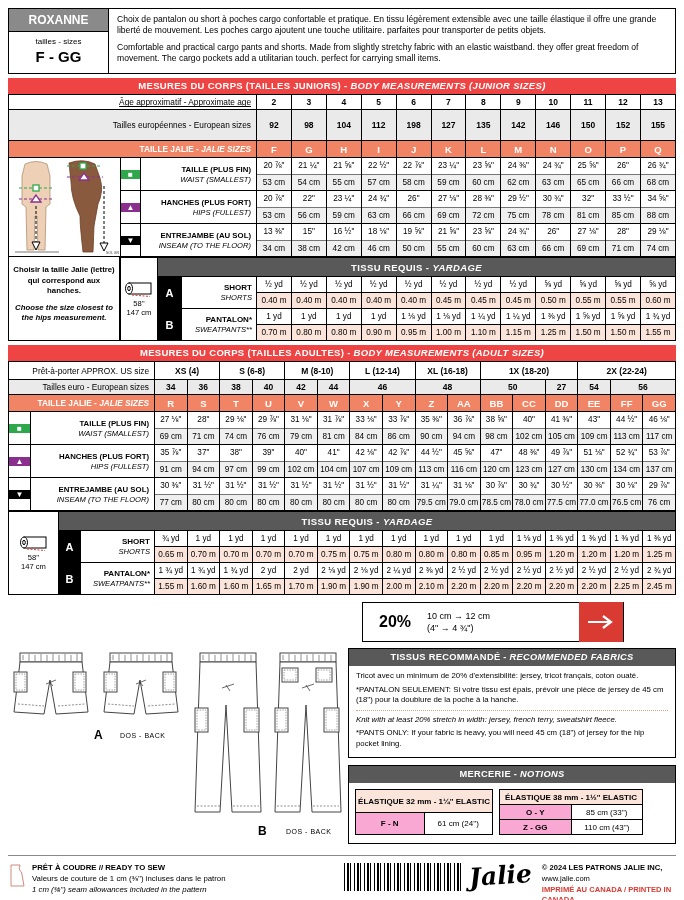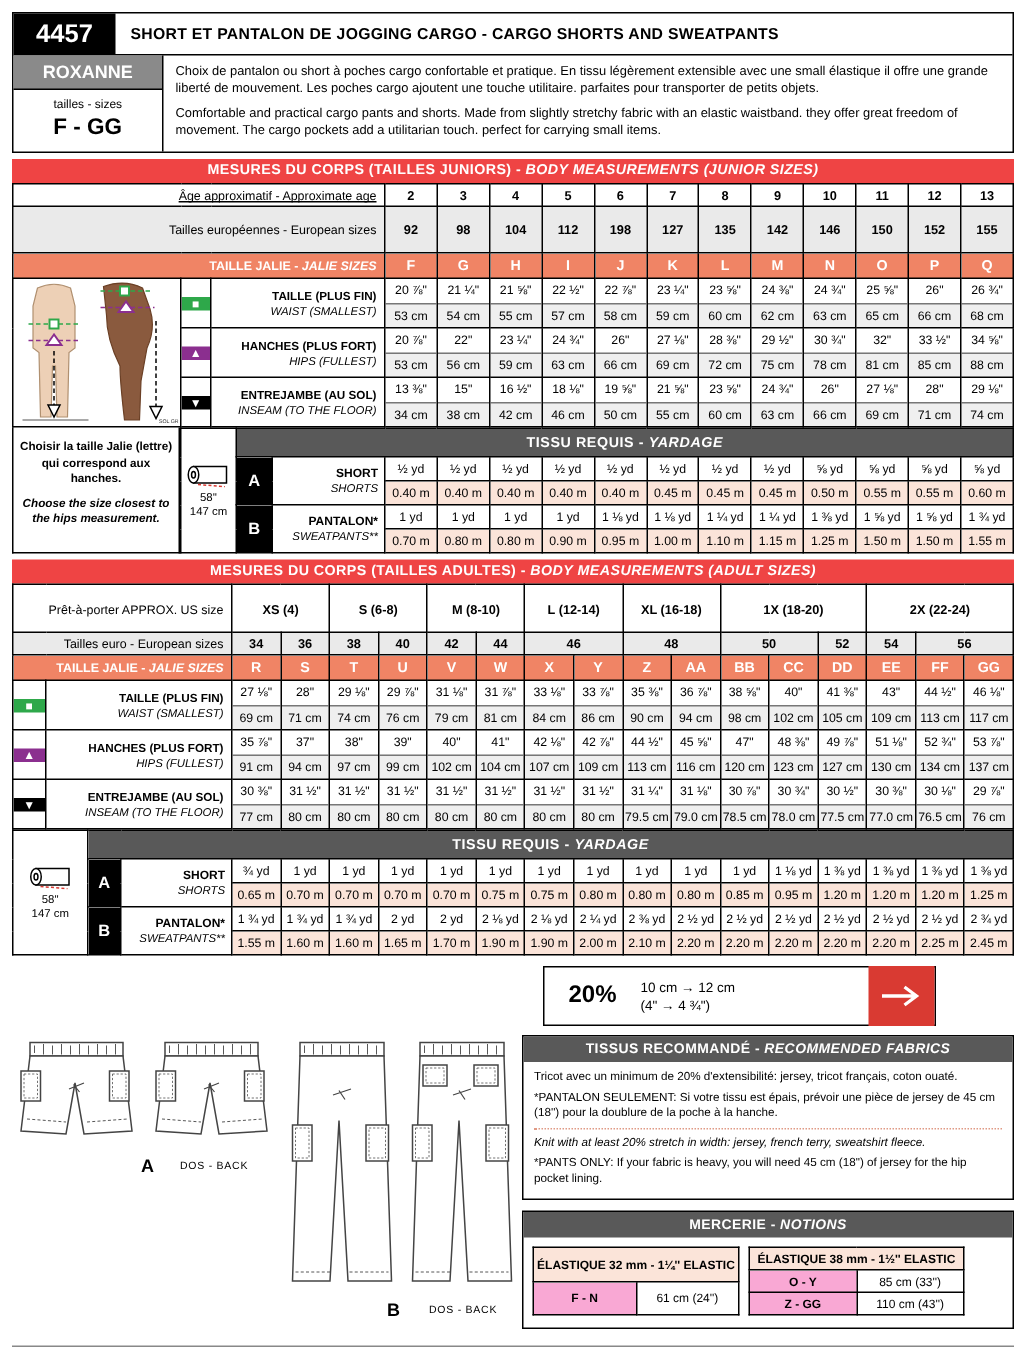--- a/index.html
+++ b/index.html
@@ -87,32 +87,28 @@
   .f-right{margin-left:auto; display:flex; gap:10px; align-items:flex-start;}
   .logo{font-family:"DejaVu Serif",serif; font-style:italic; font-weight:bold; font-size:25px; line-height:1; transform:rotate(-4deg);}
   .cpy{font-size:7.6px; line-height:1.4;}
   .redtxt{color:var(--red); font-weight:bold;}
   svg{display:block;}
 </style>
 </head>
 <body>
 
 <div class="hdr">
-  <div class="hdr-top">
-    <div class="numbox">4457</div>
-    <div class="titlecell">SHORT ET PANTALON DE JOGGING CARGO  -  CARGO SHORTS AND SWEATPANTS</div>
-  </div>
   <div class="hdr-bot">
     <div class="leftcol">
       <div class="roxbox">ROXANNE</div>
       <div class="sizeslbl">tailles - sizes</div>
       <div class="sizerange">F - GG</div>
     </div>
     <div class="desc">
-      <p>Choix de pantalon ou short à poches cargo confortable et pratique. En tissu légèrement extensible avec une small élastique il offre une grande liberté de mouvement. Les poches cargo ajoutent une touche utilitaire. parfaites pour transporter de petits objets.</p>
+      <p>Choix de pantalon ou short à poches cargo confortable et pratique. En tissu légèrement extensible avec une taille élastique il offre une grande liberté de mouvement. Les poches cargo ajoutent une touche utilitaire. parfaites pour transporter de petits objets.</p>
       <p>Comfortable and practical cargo pants and shorts. Made from slightly stretchy fabric with an elastic waistband. they offer great freedom of movement. The cargo pockets add a utilitarian touch. perfect for carrying small items.</p>
     </div>
   </div>
 </div>
 
 <div class="secbar">
   <span>MESURES DU CORPS (TAILLES JUNIORS) - </span><span class="it">BODY MEASUREMENTS (JUNIOR SIZES)</span>
 </div>
 <table>
   <colgroup>
@@ -456,42 +452,42 @@
 
 <div class="secbar" style="margin-top:4px">
   <span>MESURES DU CORPS (TAILLES ADULTES) - </span><span class="it">BODY MEASUREMENTS (ADULT SIZES)</span>
 </div>
 <table>
   <colgroup>
       <col style="width:22px">
       <col style="width:124px">
     </colgroup>
   <tbody>
-      <tr id="ad-us" style="height:32px">
+      <tr id="ad-us" style="height:18px">
     <td colspan="2" class="lblcell"><span>Prêt-à-porter APPROX. US size</span></td>
   <td class="num" colspan="2">XS (4)</td>
         <td class="num" colspan="2">S (6-8)</td>
         <td class="num" colspan="2">M (8-10)</td>
         <td class="num" colspan="2">L (12-14)</td>
         <td class="num" colspan="2">XL (16-18)</td>
         <td class="num" colspan="3">1X (18-20)</td>
         <td class="num" colspan="3">2X (22-24)</td>
       </tr>
   <tr id="ad-euro" class="gray" style="height:15px">
     <td colspan="2" class="lblcell">Tailles euro - European sizes</td>
   <td class="num">34</td>
         <td class="num">36</td>
         <td class="num">38</td>
         <td class="num">40</td>
         <td class="num">42</td>
         <td class="num">44</td>
         <td class="num" colspan="2">46</td>
         <td class="num" colspan="2">48</td>
         <td class="num" colspan="2">50</td>
-        <td class="num">52</td>
+        <td class="num">27</td>
         <td class="num">54</td>
         <td class="num" colspan="2">56</td>
       </tr>
   <tr id="ad-jalie" class="salmonrow">
     <td colspan="2" class="lblcell"><span>TAILLE JALIE - </span><span class="it">JALIE SIZES</span></td>
   <td class="jl">R</td>
         <td class="jl">S</td>
         <td class="jl">T</td>
         <td class="jl">U</td>
         <td class="jl">V</td>

